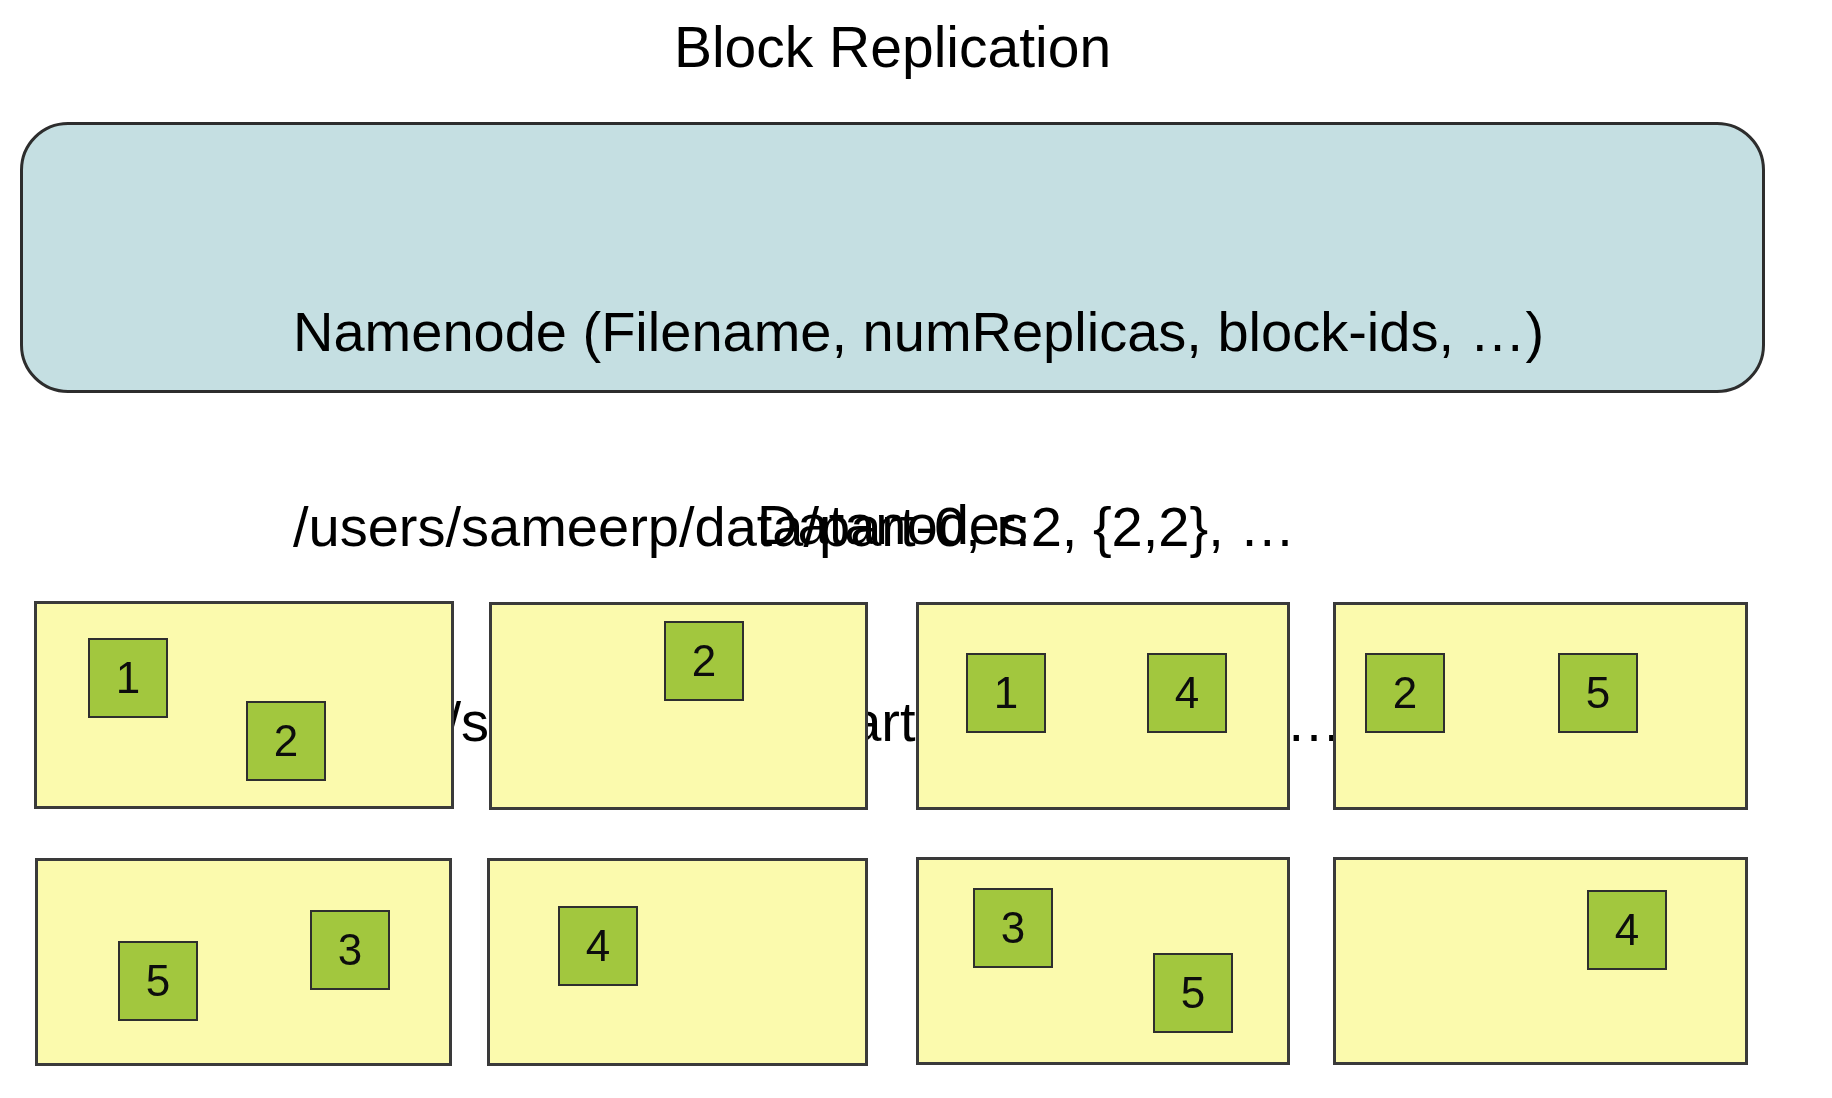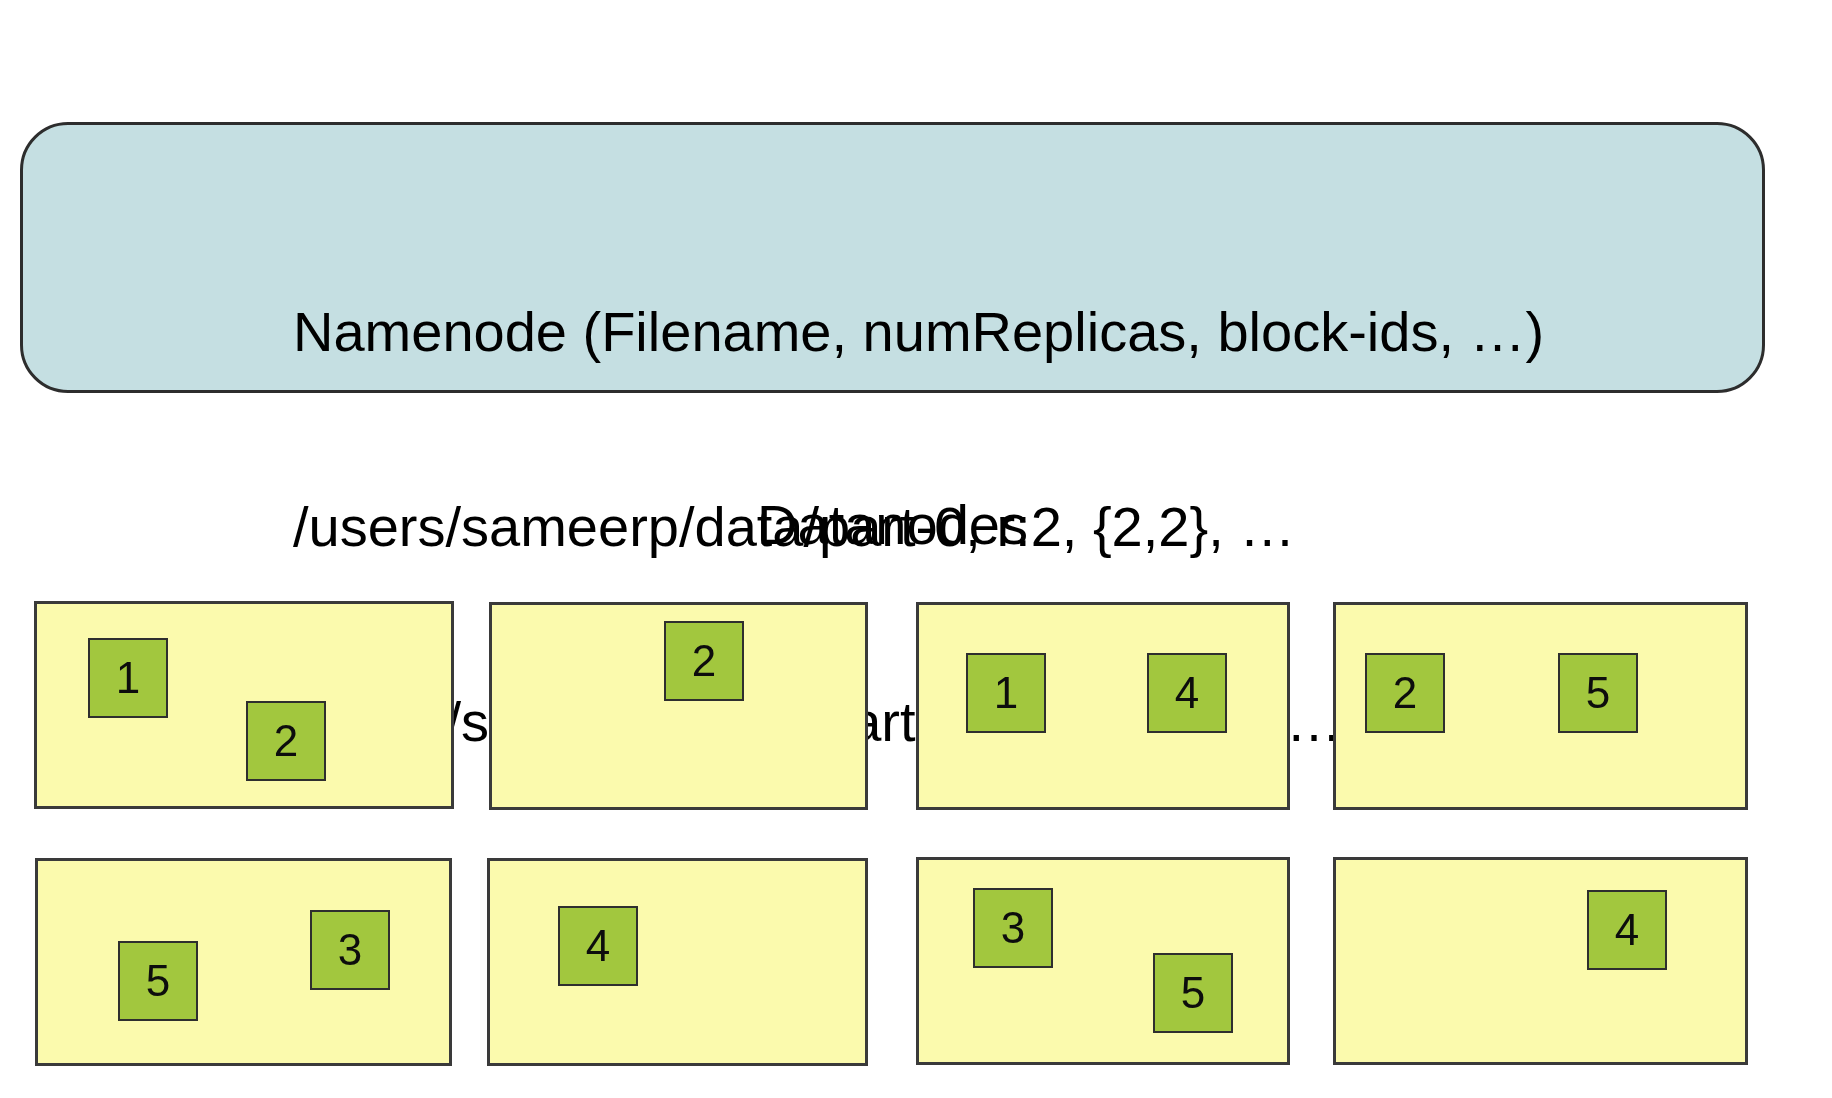--- a/index.html
+++ b/index.html
@@ -63,20 +63,21 @@
     justify-content:center;
     font-size:44px;
     color:#0d0d0d;
   }
 </style>
 </head>
 <body>
 
 <div class="canvas">
 
+  <div class="title">Block Replication</div>
 
   <div class="namenode">
     <div class="nn-text">
       <div>Namenode (Filename, numReplicas, block-ids, …)</div>
       <div>/users/sameerp/data/part-0, r:2, {2,2}, …</div>
       <div>/users/sameerp/data/part-1, r:3, {2,4,5}, …</div>
     </div>
   </div>
 
   <div class="dn-label">Datanodes</div>

